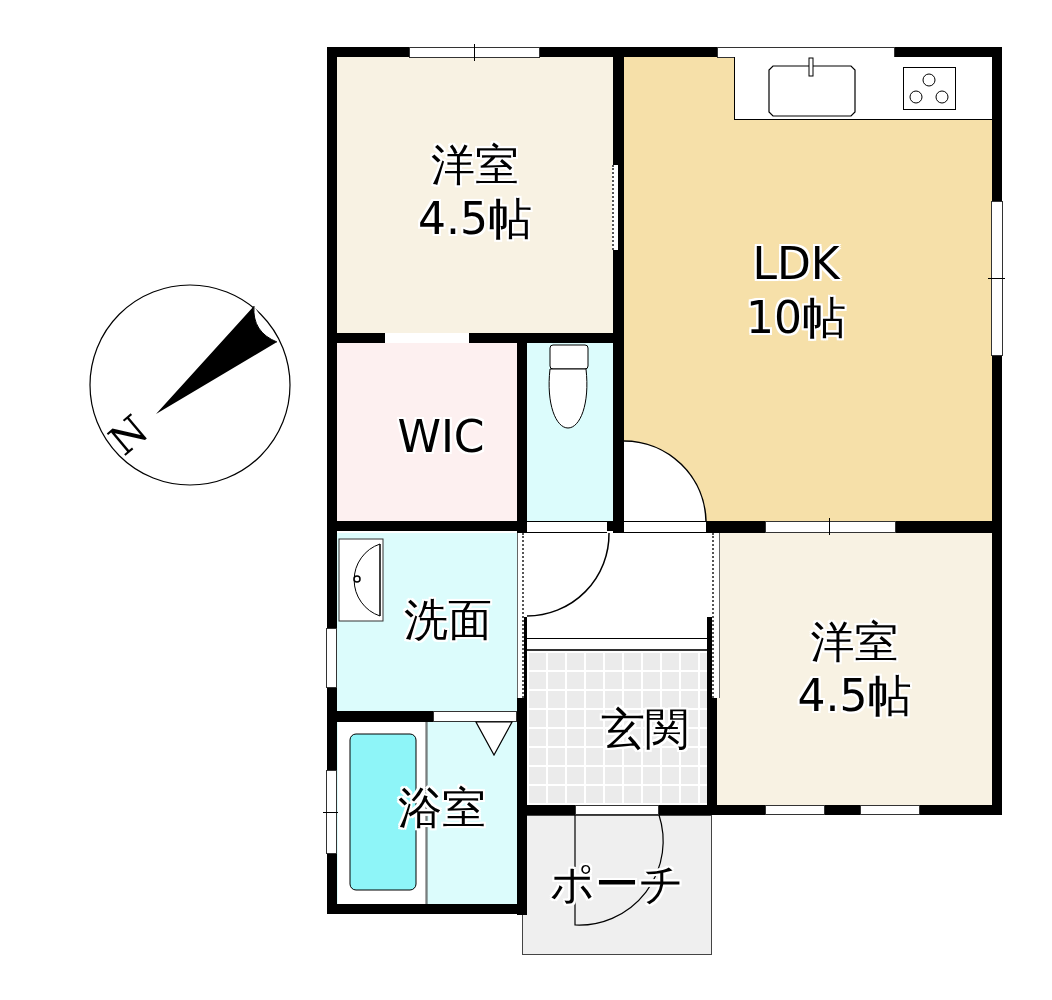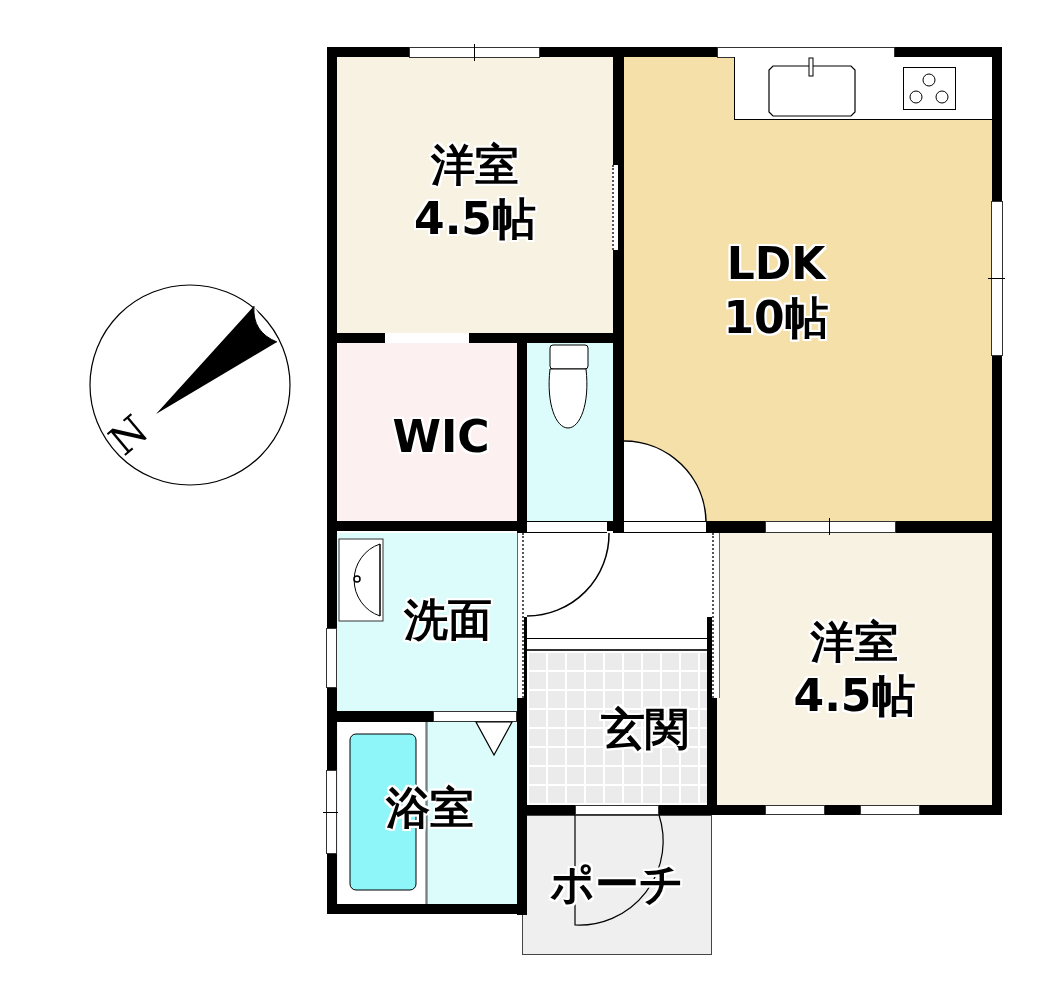--- a/index.html
+++ b/index.html
@@ -6,21 +6,21 @@
   body { width: 1052px; height: 1000px; position: relative; overflow: hidden;
          font-family: "DejaVu Sans", "Liberation Sans", sans-serif; }
   .abs { position: absolute; }
   .room { position: absolute; }
   .wall { position: absolute; background: #000; }
   .win { position: absolute; background: #fff; border: 1px solid #333; box-sizing: border-box; }
   .label { position: absolute; text-align: center; color: #000; font-weight: bold;
            line-height: 1.0;
            text-shadow: 0 0 3px #fff, 0 0 3px #fff, 2px 0 0 #fff, -2px 0 0 #fff, 0 2px 0 #fff, 0 -2px 0 #fff,
                         2px 2px 0 #fff, -2px -2px 0 #fff, 2px -2px 0 #fff, -2px 2px 0 #fff; }
-  .label span { display: block; font-weight: bold; }
+  .label span { display: block; }
   .big { font-size: 44px; font-weight: normal; }
   .tile { background-color: #ebebeb;
           background-image: linear-gradient(#fff 2px, transparent 2px), linear-gradient(90deg, #fff 2px, transparent 2px);
           background-size: 19px 19px; }
   svg { position: absolute; overflow: visible; }
 </style>
 </head>
 <body>
 
 <div class="abs" style="left:89px;top:284px;width:202px;height:202px;">
@@ -120,35 +120,35 @@
 <svg style="left:338px;top:722px;" width="90" height="182">
   <rect x="0" y="0" width="88" height="182" fill="#fff"></rect>
   <rect x="12" y="12" width="66" height="156" rx="6" fill="#8ef5f8" stroke="#000" stroke-width="1"></rect>
   <line x1="88" y1="0" x2="88" y2="182" stroke="#555"></line>
 </svg>
 
 <div class="label big" style="left:337px;top:143px;width:276px;">
   <span>洋室</span>
   <span style="margin-top:10px;">4.5帖</span>
 </div>
-<div class="label big" style="left:676px;top:242px;width:200px;">
+<div class="label big" style="left:696px;top:242px;width:200px;">
   <span>LDK</span>
   <span style="margin-top:10px;">10帖</span>
 </div>
 <div class="label big" style="left:337px;top:415px;width:208px;">
   <span>WIC</span>
 </div>
 <div class="label big" style="left:363px;top:598px;width:170px;">
   <span>洗面</span>
 </div>
 <div class="label big" style="left:552px;top:707px;width:186px;">
   <span>玄関</span>
 </div>
 <div class="label big" style="left:717px;top:620px;width:275px;">
   <span>洋室</span>
   <span style="margin-top:10px;">4.5帖</span>
 </div>
-<div class="label big" style="left:340px;top:786px;width:180px;">
+<div class="label big" style="left:352px;top:786px;width:180px;">
   <span>浴室</span>
 </div>
 <div class="label big" style="left:522px;top:862px;width:190px;">
   <span>ポーチ</span>
 </div>
 
 </body></html>

